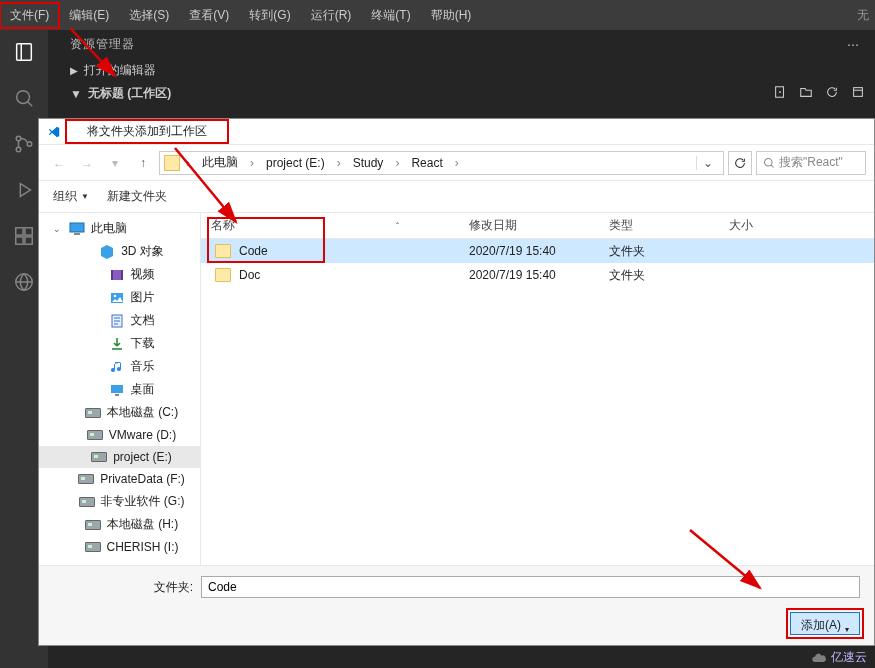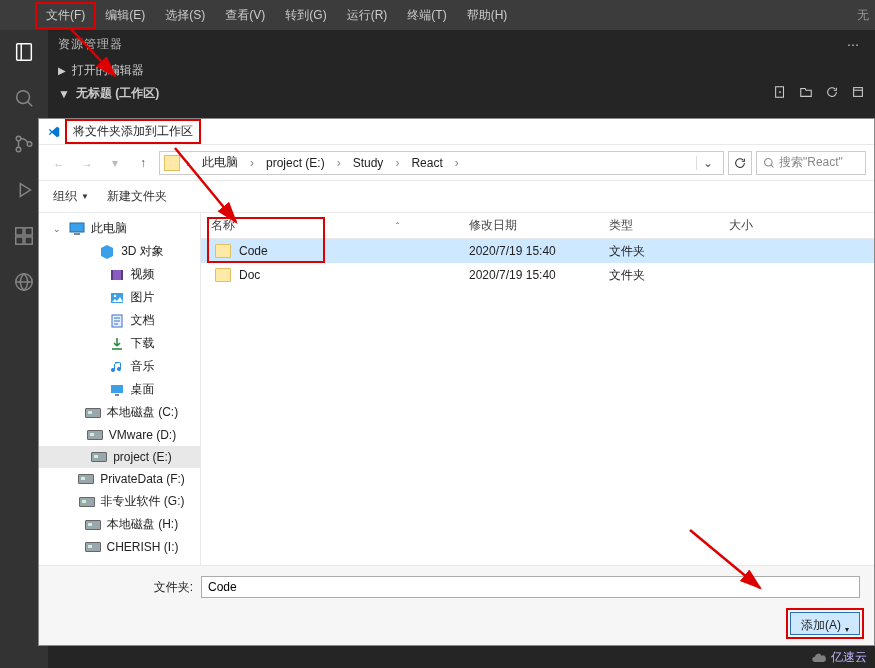--- a/index.html
+++ b/index.html
@@ -1,50 +1,50 @@
 <!DOCTYPE html>
 <html><head>
 <meta charset="utf-8">
 <style>
 * { margin: 0; padding: 0; box-sizing: border-box; font-family: "Microsoft YaHei", "Segoe UI", sans-serif; }
 body { width: 875px; height: 668px; background: #252526; overflow: hidden; position: relative; }
 
 
-.vscode-menubar { height: 30px; background: #3c3c3c; display: flex; align-items: center; padding-left: 36px; color: #ccc; font-size: 12px; }
+.vscode-menubar { height: 30px; background: #3c3c3c; display: flex; align-items: center; color: #ccc; font-size: 12px; }
 .vscode-menuitem { padding: 4px 10px; cursor: pointer; }
 .vscode-menuitem.hl { outline: 2px solid #d00; outline-offset: -1px; }
 .vscode-menubar .spacer { flex: 1; }
 .vscode-titletext { color: #999; font-size: 12px; padding-right: 6px; }
 
 
 .activitybar { position: absolute; left: 0; top: 30px; width: 48px; bottom: 0; background: #333; display: flex; flex-direction: column; align-items: center; padding-top: 10px; gap: 22px; }
 .activity-icon { width: 24px; height: 24px; display: flex; align-items: center; justify-content: center; color: #858585; }
 .activity-icon.active { color: #fff; }
 .activity-icon svg { width: 22px; height: 22px; }
 
 
-.sidepanel { position: absolute; left: 48px; top: 30px; right: 0; height: 90px; background: #252526; color: #ccc; font-size: 12px; }
+.sidepanel { position: absolute; left: 60px; top: 30px; right: 0; height: 90px; background: #252526; color: #ccc; font-size: 12px; }
 .sidepanel-header { display: flex; align-items: center; padding: 6px 10px; }
 .sidepanel-title { flex: 1; color: #bbb; letter-spacing: 1px; }
 .sidepanel-more { width: 22px; text-align: center; color: #ccc; letter-spacing: 2px; }
 .sidepanel-row { display: flex; align-items: center; padding: 3px 10px; gap: 6px; }
 .sidepanel-row .chev { font-size: 10px; }
 .sidepanel-workspace { display: flex; align-items: center; padding: 3px 10px; gap: 6px; font-weight: bold; }
 .sidepanel-icons { margin-left: auto; display: flex; gap: 12px; color: #ccc; }
 .sidepanel-icons svg { width: 14px; height: 14px; }
 
 
 .arrow { position: absolute; pointer-events: none; }
 
 
 .dialog { position: absolute; left: 38px; top: 118px; right: 0; bottom: 22px; background: #fff; border: 1px solid #888; display: flex; flex-direction: column; font-size: 12px; color: #222; }
 .dialog-titlebar { height: 26px; display: flex; align-items: center; padding: 0 8px; gap: 6px; border-bottom: 1px solid #e8e8e8; }
 .vsc-logo { width: 14px; height: 14px; }
 .dialog-title { font-size: 12px; }
-.dialog-title.hl { outline: 2px solid #d00; padding: 2px 6px; }
+.dialog-title.hl { outline: 2px solid #d00; padding: 2px 20px; }
 
 .dialog-navrow { height: 36px; display: flex; align-items: center; gap: 4px; padding: 0 8px; border-bottom: 1px solid #e8e8e8; }
 .nav-btn { width: 24px; height: 24px; display: flex; align-items: center; justify-content: center; color: #555; }
 .nav-btn.disabled { color: #bbb; }
 .breadcrumb { flex: 1; display: flex; align-items: center; height: 24px; border: 1px solid #ccc; background: #fff; padding: 0 4px; gap: 2px; }
 .crumb-icon { width: 16px; height: 16px; background: #ffe9a6; border: 1px solid #e0c060; }
 .crumb-sep { color: #888; padding: 0 4px; }
 .crumb-item { padding: 2px 6px; }
 .crumb-down { margin-left: auto; padding: 0 6px; color: #555; border-left: 1px solid #ddd; }
 .refresh-btn { width: 24px; height: 24px; display: flex; align-items: center; justify-content: center; border: 1px solid #ccc; }

